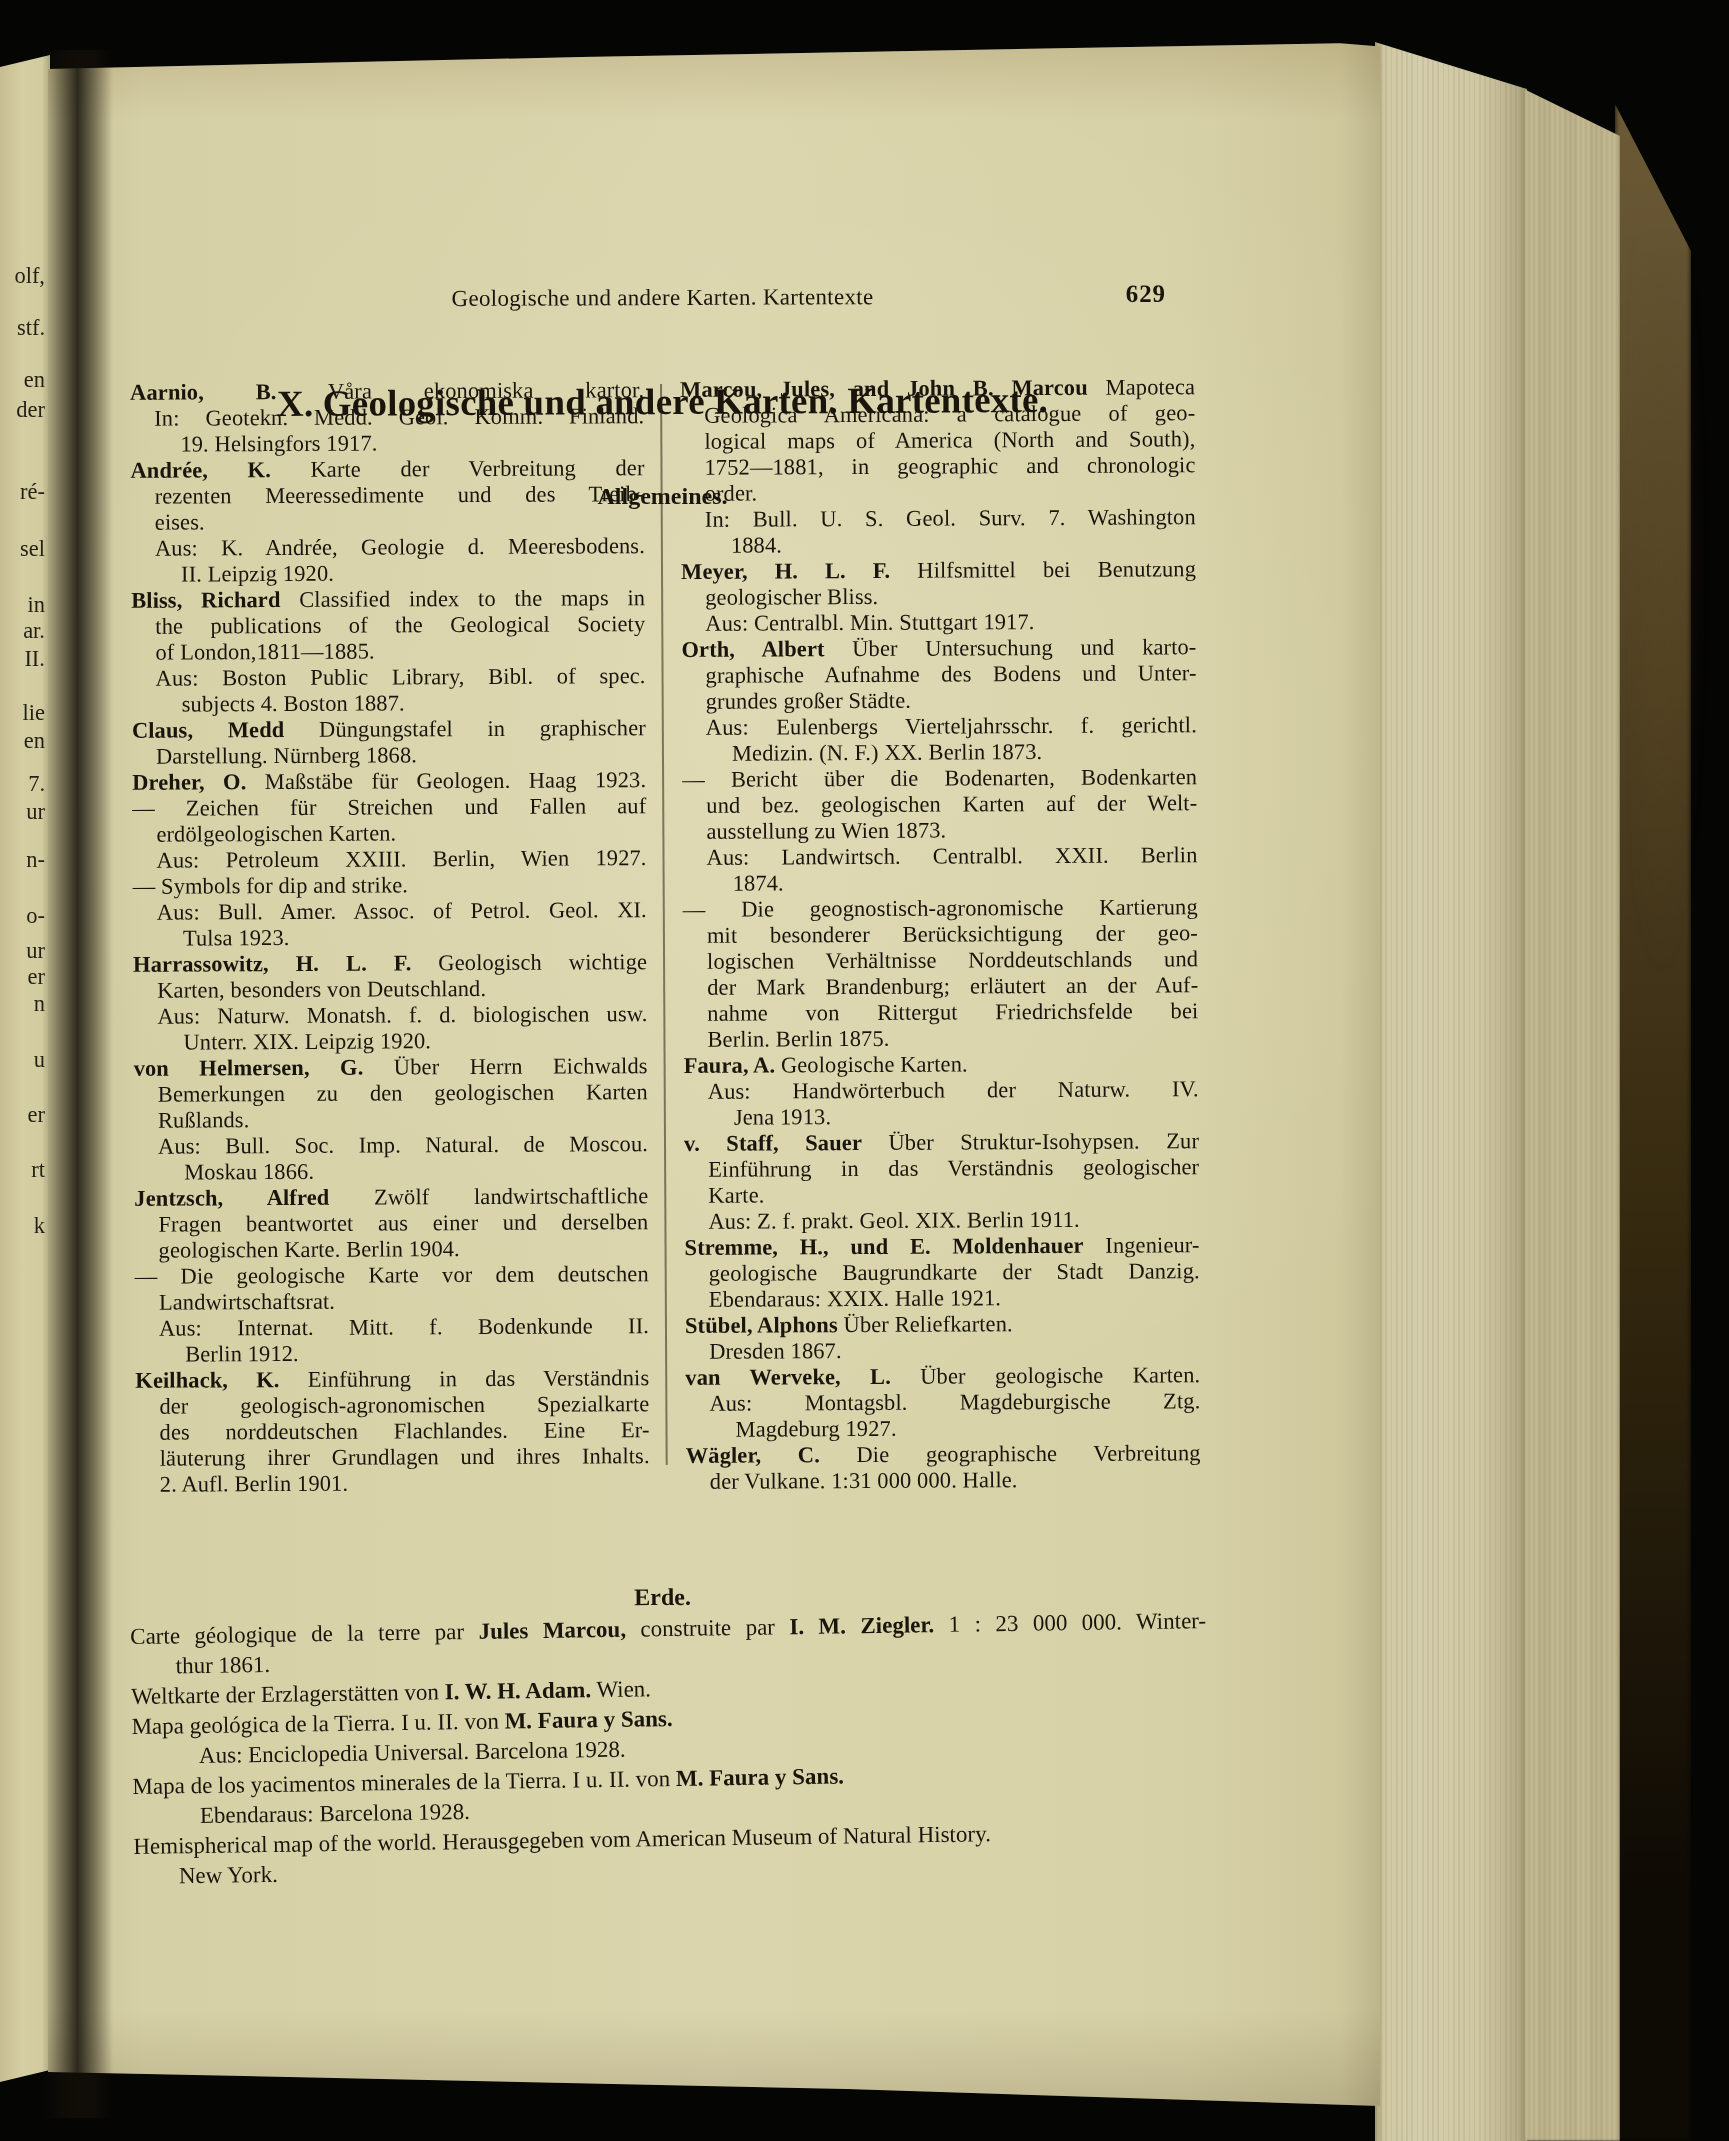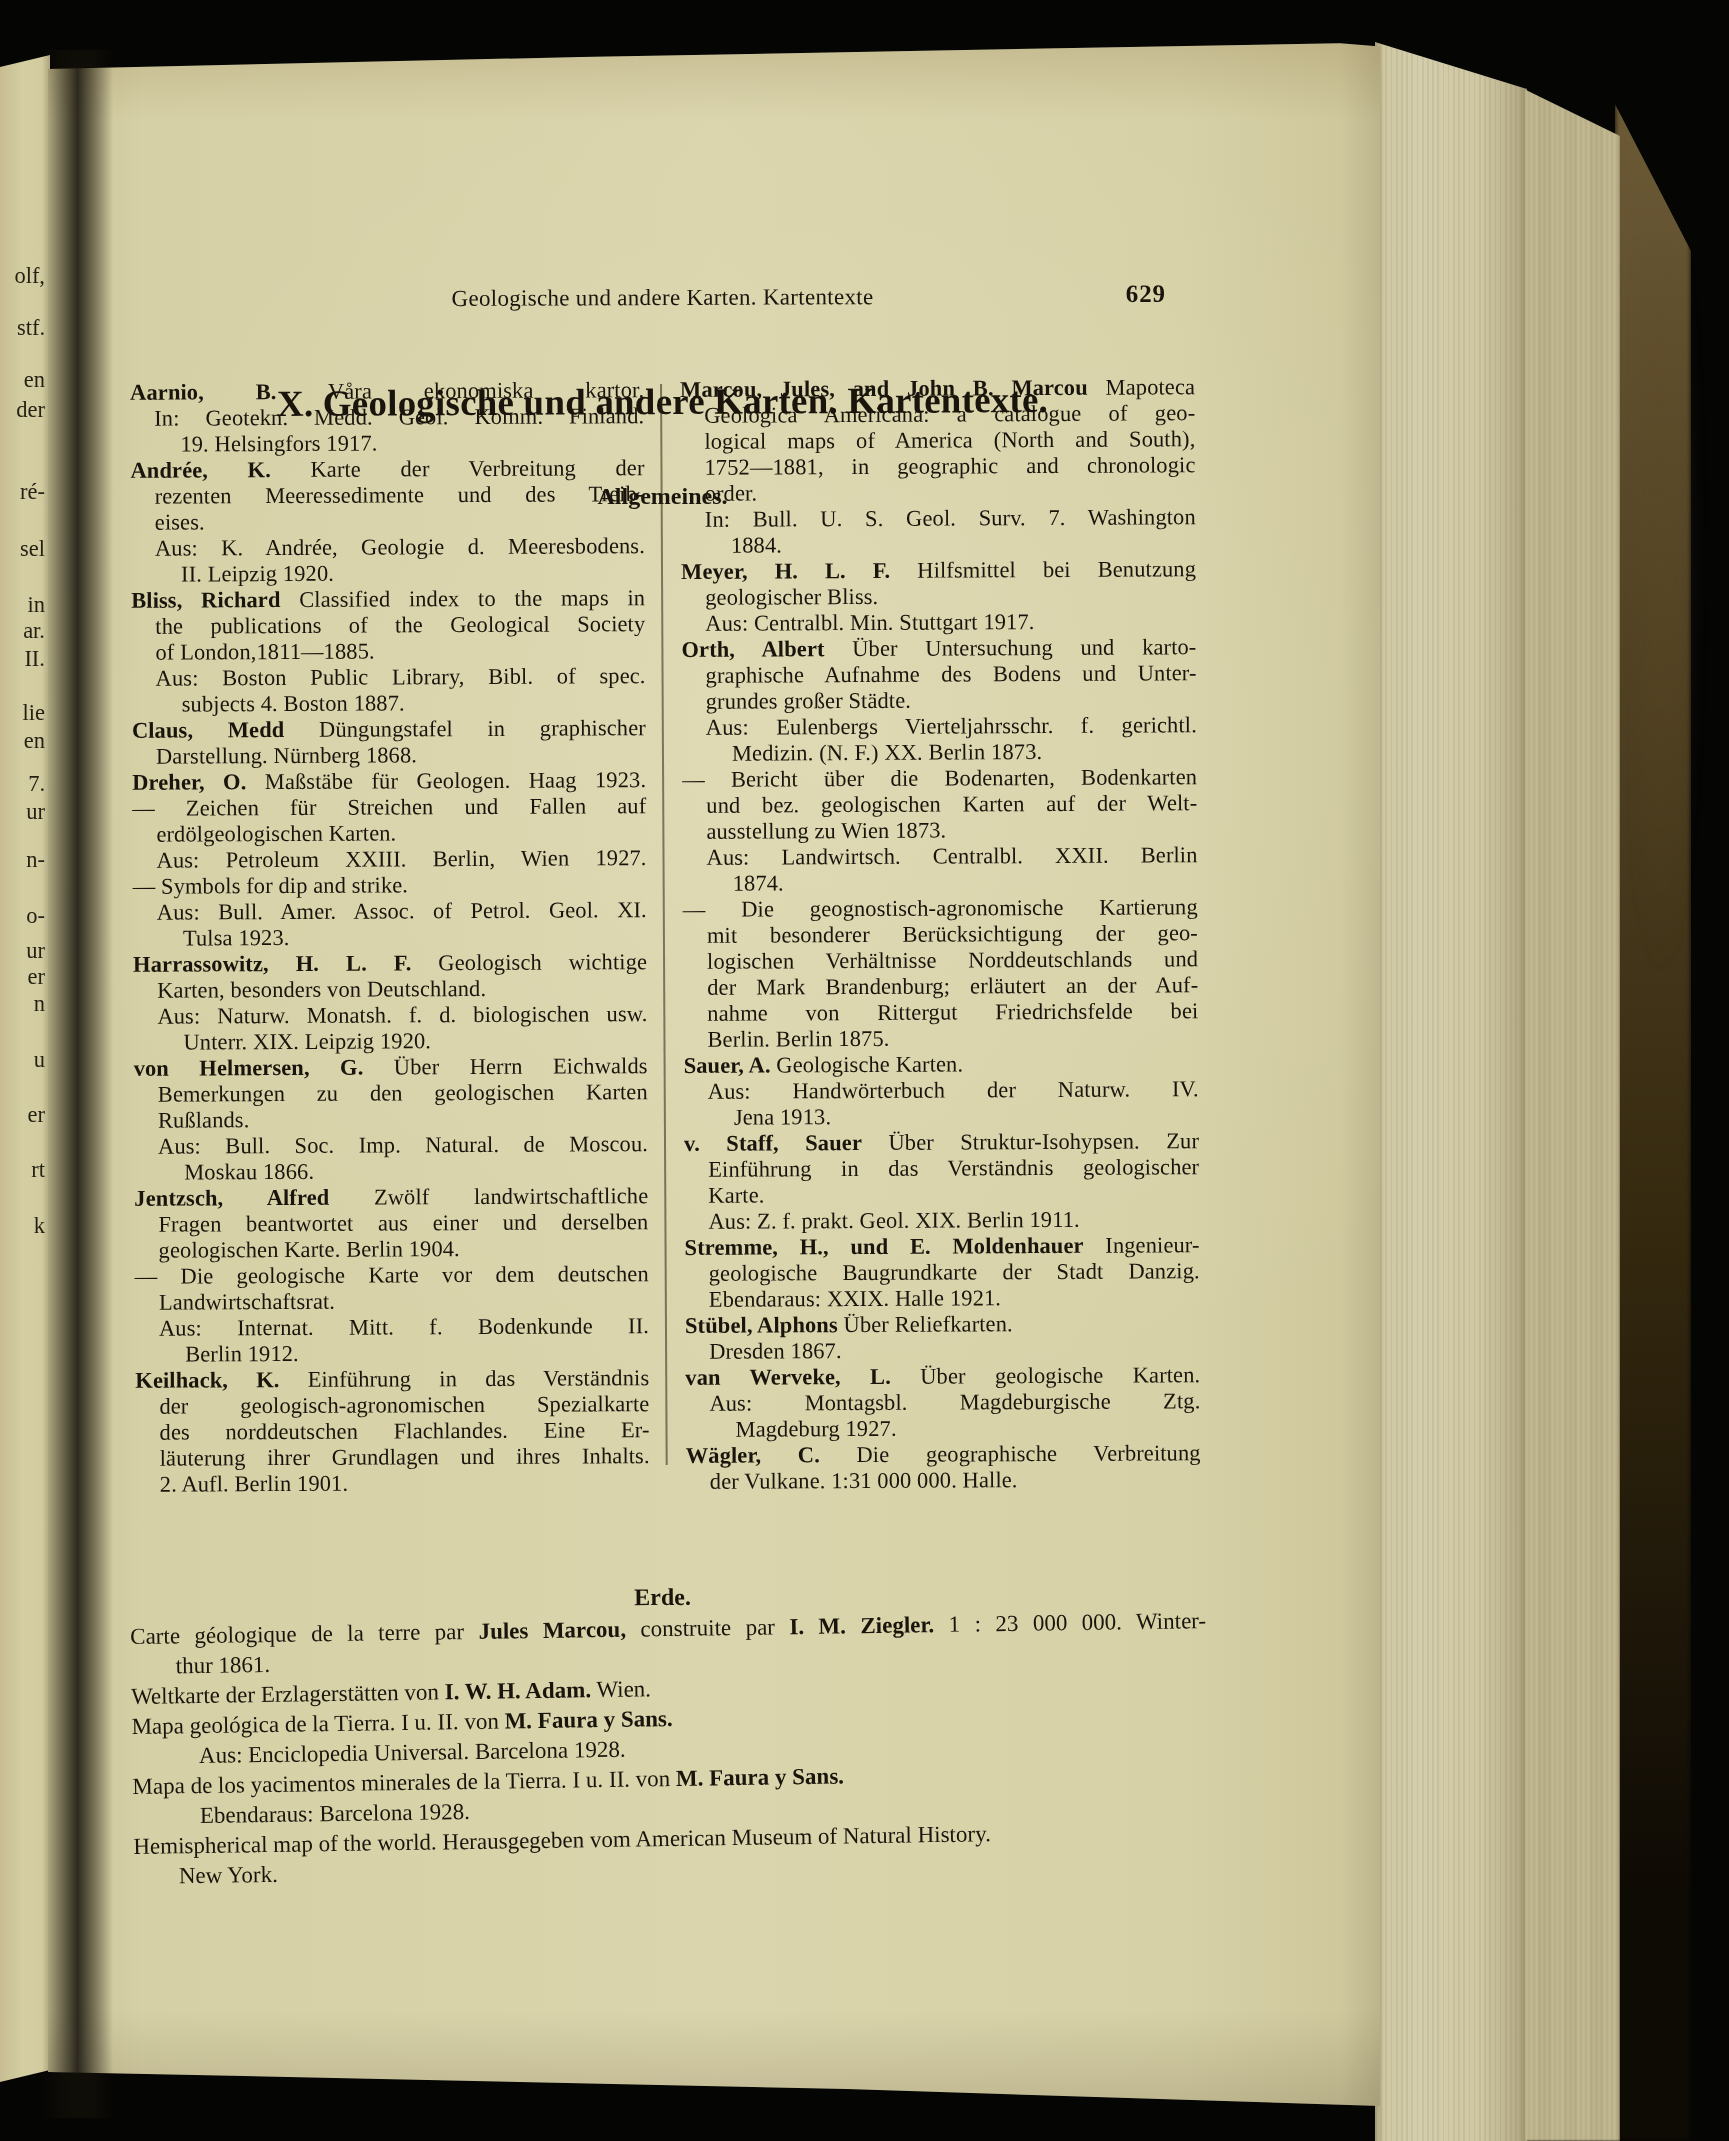--- a/index.html
+++ b/index.html
@@ -187,21 +187,21 @@
           <div class="bl just" style="padding-left: 24px;"><span>und bez. geologischen Karten auf der Welt-</span></div>
           <div class="bl" style="padding-left: 24px;"><span>ausstellung zu Wien 1873.</span></div>
           <div class="bl just" style="padding-left: 24px;"><span>Aus: Landwirtsch. Centralbl. XXII. Berlin</span></div>
           <div class="bl" style="padding-left: 50px;"><span>1874.</span></div>
           <div class="bl just" style="padding-left: 0px;"><span>— Die geognostisch-agronomische Kartierung</span></div>
           <div class="bl just" style="padding-left: 24px;"><span>mit besonderer Berücksichtigung der geo-</span></div>
           <div class="bl just" style="padding-left: 24px;"><span>logischen Verhältnisse Norddeutschlands und</span></div>
           <div class="bl just" style="padding-left: 24px;"><span>der Mark Brandenburg; erläutert an der Auf-</span></div>
           <div class="bl just" style="padding-left: 24px;"><span>nahme von Rittergut Friedrichsfelde bei</span></div>
           <div class="bl" style="padding-left: 24px;"><span>Berlin. Berlin 1875.</span></div>
-          <div class="bl" style="padding-left: 0px;"><b>Sauer, A.</b><span>  Geologische Karten.</span></div>
+          <div class="bl" style="padding-left: 0px;"><b>Faura, A.</b><span>  Geologische Karten.</span></div>
           <div class="bl just" style="padding-left: 24px;"><span>Aus: Handwörterbuch der Naturw. IV.</span></div>
           <div class="bl" style="padding-left: 50px;"><span>Jena 1913.</span></div>
           <div class="bl just" style="padding-left: 0px;"><b>v. Staff, Sauer</b><span>  Über Struktur-Isohypsen. Zur</span></div>
           <div class="bl just" style="padding-left: 24px;"><span>Einführung in das Verständnis geologischer</span></div>
           <div class="bl" style="padding-left: 24px;"><span>Karte.</span></div>
           <div class="bl" style="padding-left: 24px;"><span>Aus: Z. f. prakt. Geol. XIX. Berlin 1911.</span></div>
           <div class="bl just" style="padding-left: 0px;"><b>Stremme, H., und E. Moldenhauer</b><span>  Ingenieur-</span></div>
           <div class="bl just" style="padding-left: 24px;"><span>geologische Baugrundkarte der Stadt Danzig.</span></div>
           <div class="bl" style="padding-left: 24px;"><span>Ebendaraus: XXIX. Halle 1921.</span></div>
           <div class="bl" style="padding-left: 0px;"><b>Stübel, Alphons</b><span>  Über Reliefkarten.</span></div>

